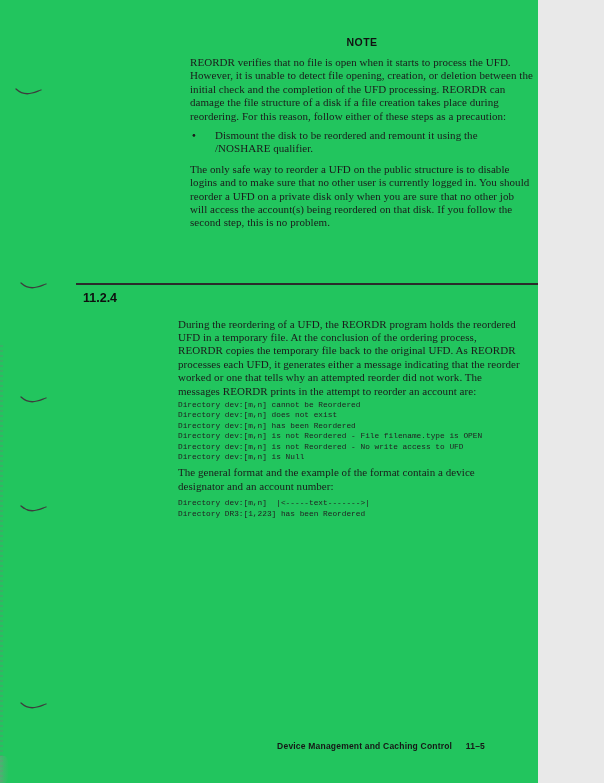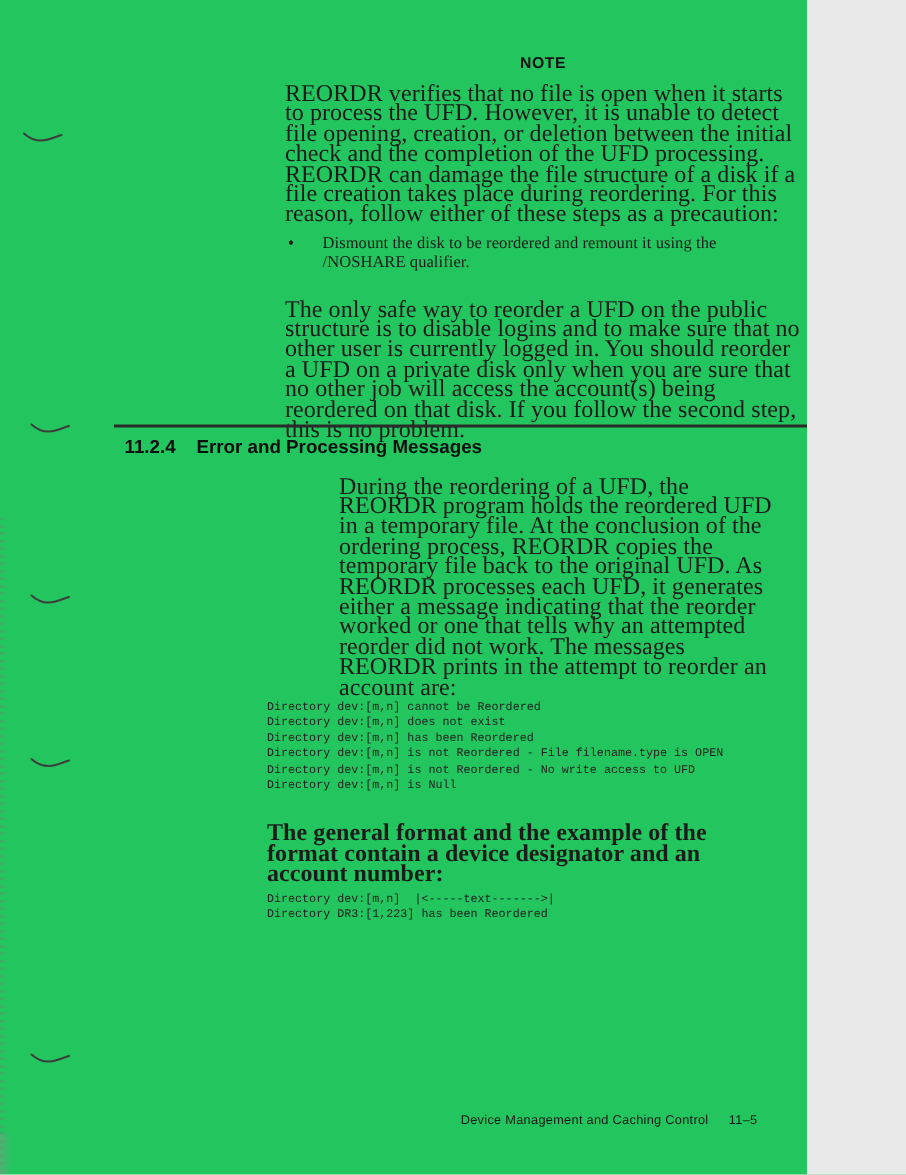--- a/index.html
+++ b/index.html
@@ -50,69 +50,69 @@
 
   .note-heading {
     font-family: "Liberation Sans", sans-serif;
     font-weight: bold;
     font-size: 10.5px;
     letter-spacing: 0.4px;
     text-align: center;
     color: #111;
   }
   .para {
-    font-size: 16px;
+    font-size: 11px;
     line-height: 13.4px;
     letter-spacing: 0.05px;
     text-align: left;
   }
   .para-1 { margin-top: 8px; }
   .bullet-list { list-style: none; }
   .bullet-item {
     position: relative;
     margin-top: 6px;
     padding-left: 25px;
     font-size: 11px;
     line-height: 13.4px;
     letter-spacing: 0.05px;
   }
   .bullet-glyph { position: absolute; left: 2px; top: 0; }
-  .para-closing { margin-top: 17px; }
+  .para-closing { margin-top: 7px; }
 
   .rule {
     width: 466px; height: 1.5px;
     background: #2b2b2b;
   }
   .section-heading {
     margin-top: 6px;
     font-family: "Liberation Sans", sans-serif;
     font-weight: bold;
     font-size: 12.5px;
     color: #0e0e0e;
     display: flex;
   }
   .sec-num { margin-left: 7px; width: 48px; flex: 0 0 auto; }
-  .para-intro { margin-top: 13px; margin-left: 48px; }
+  .para-intro { margin-top: 13px; }
   .code-block {
     margin-left: 102px;
     font-family: "Liberation Mono", monospace;
     font-size: 7.8px;
     line-height: 10.4px;
     color: #222;
   }
   .code-1 { margin-top: 2px; }
-  .para-format { margin-top: 20px; font-weight: bold; }
+  .para-format { margin-top: 4px; }
   .code-2 { margin-top: 5px; }
   .code-line { white-space: pre; }
 
   .footer {
     position: absolute;
-    right: 33px; top: 741px;
+    right: 53px; top: 741px;
     font-family: "Liberation Sans", sans-serif;
-    font-weight: normal;
+    font-weight: bold;
     font-size: 8.5px;
     letter-spacing: 0.2px;
     color: #161616;
     white-space: nowrap;
   }
   .footer .pgnum { margin-left: 11px; }
 </style>
 </head>
 <body>
 
@@ -160,21 +160,20 @@
         </li>
       </ul>
       <p class="para para-closing">The only safe way to reorder a UFD on the public structure is to disable logins and to make sure that no other user is currently logged in. You should reorder a UFD on a private disk only when you are sure that no other job will access the account(s) being reordered on that disk. If you follow the second step, this is no problem.</p>
     </div>
   </div>
 
   <div class="section-block">
     <div class="rule"></div>
     <div class="section-heading">
       <span class="sec-num">11.2.4</span>
-      <span class="sec-title">Error and Processing Messages</span>
     </div>
     <div class="body-col">
       <p class="para para-intro">During the reordering of a UFD, the REORDR program holds the reordered UFD in a temporary file. At the conclusion of the ordering process, REORDR copies the temporary file back to the original UFD. As REORDR processes each UFD, it generates either a message indicating that the reorder worked or one that tells why an attempted reorder did not work. The messages REORDR prints in the attempt to reorder an account are:</p>
     </div>
     <div class="code-block code-1">
       <div class="code-line">Directory dev:[m,n] cannot be Reordered</div>
       <div class="code-line">Directory dev:[m,n] does not exist</div>
       <div class="code-line">Directory dev:[m,n] has been Reordered</div>
       <div class="code-line">Directory dev:[m,n] is not Reordered - File filename.type is OPEN</div>
       <div class="code-line">Directory dev:[m,n] is not Reordered - No write access to UFD</div>

